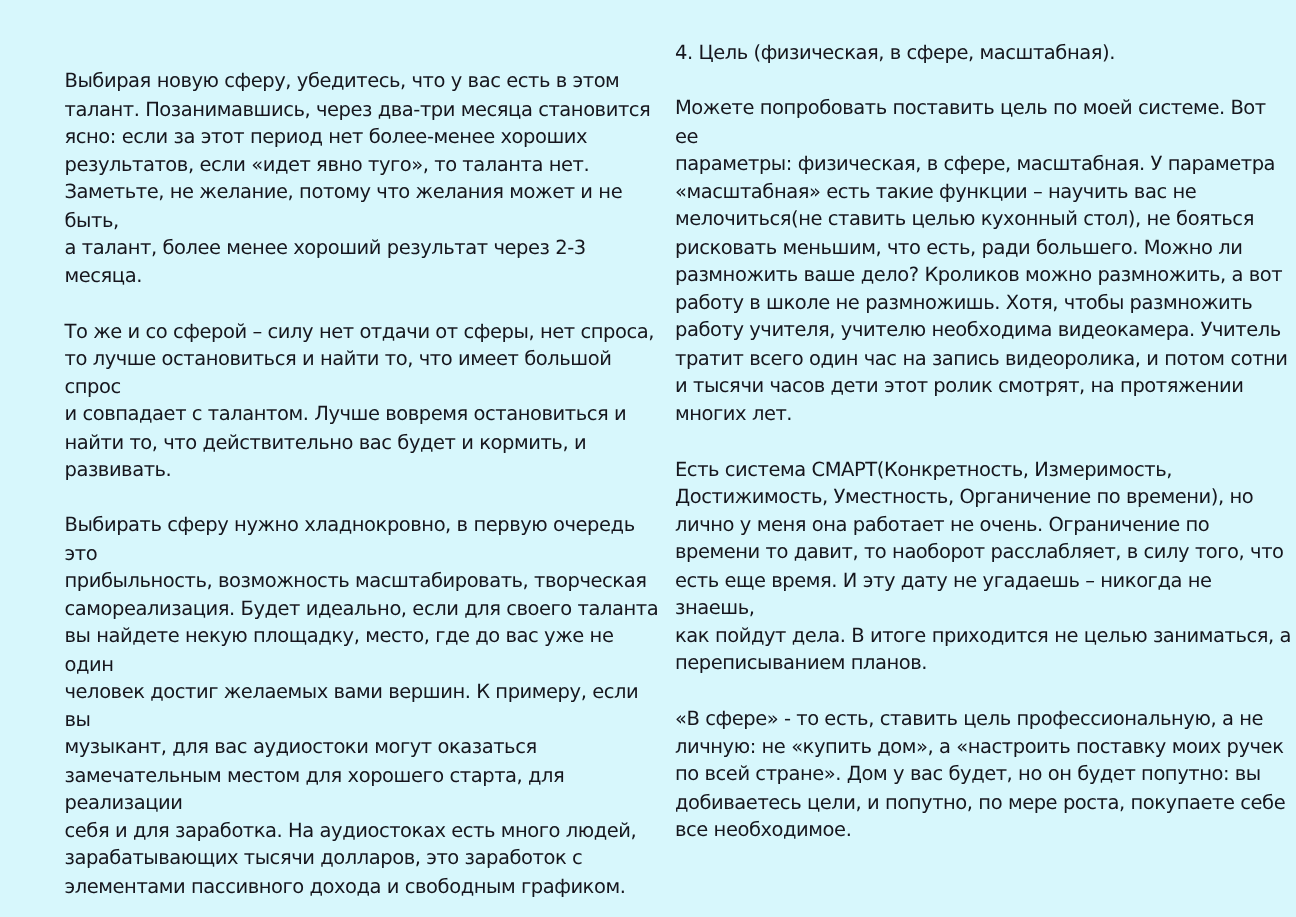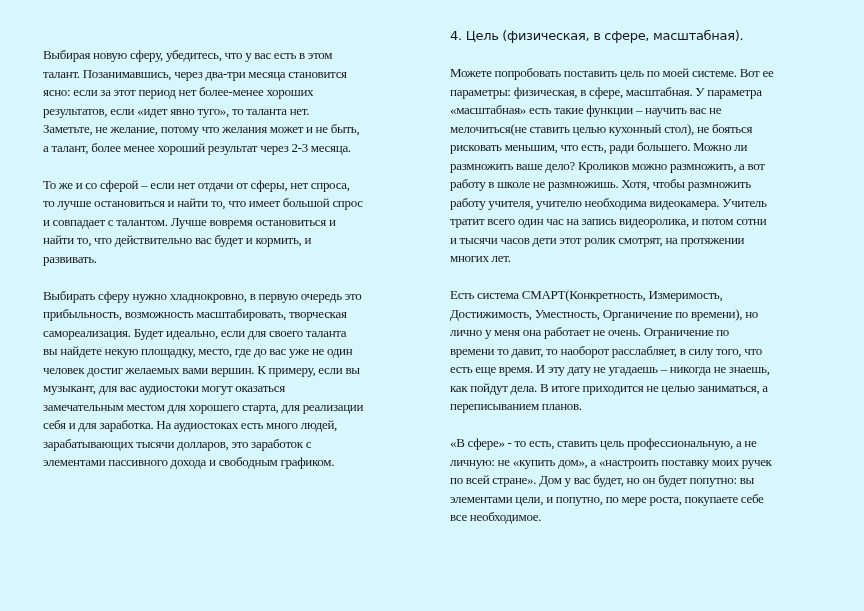--- a/index.html
+++ b/index.html
@@ -36,36 +36,35 @@
     top: 27px;
     width: 412px;
   }
   .heading {
     margin: 0 0 18.5px 0;
     white-space: pre-line;
   }
   .para {
     margin: 0 0 18.5px 0;
     white-space: pre-line;
-    font-family: Liberation Serif, serif;
   }
 </style>
 </head>
 <body>
 
 <div class="page">
 
   <div class="col col-left">
     <p class="para">Выбирая новую сферу, убедитесь, что у вас есть в этом
 талант. Позанимавшись, через два-три месяца становится
 ясно: если за этот период нет более-менее хороших
 результатов, если «идет явно туго», то таланта нет.
 Заметьте, не желание, потому что желания может и не быть,
 а талант, более менее хороший результат через 2-3 месяца.</p>
-    <p class="para">То же и со сферой – если нет отдачи от сферы, нет спроса,
+    <p class="para">То же и со сферой – силу нет отдачи от сферы, нет спроса,
 то лучше остановиться и найти то, что имеет большой спрос
 и совпадает с талантом. Лучше вовремя остановиться и
 найти то, что действительно вас будет и кормить, и
 развивать.</p>
     <p class="para">Выбирать сферу нужно хладнокровно, в первую очередь это
 прибыльность, возможность масштабировать, творческая
 самореализация. Будет идеально, если для своего таланта
 вы найдете некую площадку, место, где до вас уже не один
 человек достиг желаемых вами вершин. К примеру, если вы
 музыкант, для вас аудиостоки могут оказаться
@@ -92,17 +91,17 @@
     <p class="para">Есть система СМАРТ(Конкретность, Измеримость,
 Достижимость, Уместность, Органичение по времени), но
 лично у меня она работает не очень. Ограничение по
 времени то давит, то наоборот расслабляет, в силу того, что
 есть еще время. И эту дату не угадаешь – никогда не знаешь,
 как пойдут дела. В итоге приходится не целью заниматься, а
 переписыванием планов.</p>
     <p class="para">«В сфере» - то есть, ставить цель профессиональную, а не
 личную: не «купить дом», а «настроить поставку моих ручек
 по всей стране». Дом у вас будет, но он будет попутно: вы
-элементами цели, и попутно, по мере роста, покупаете себе
+добиваетесь цели, и попутно, по мере роста, покупаете себе
 все необходимое.</p>
   </div>
 
 </div>
 
 </body></html>

